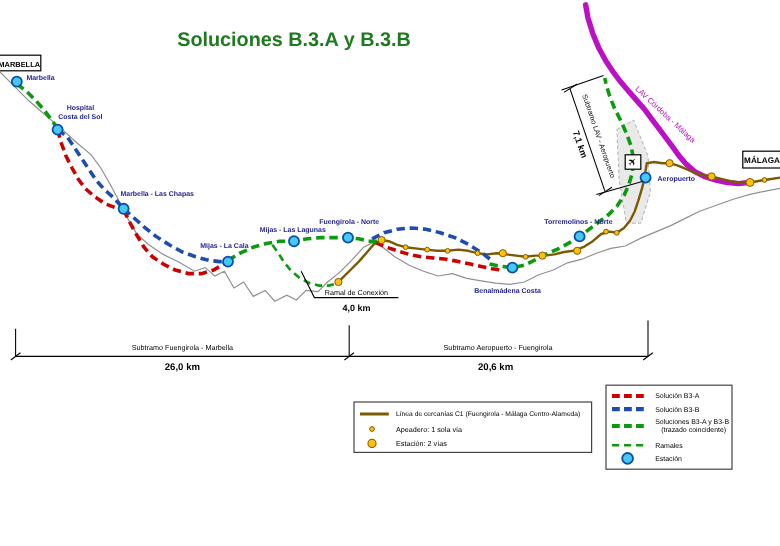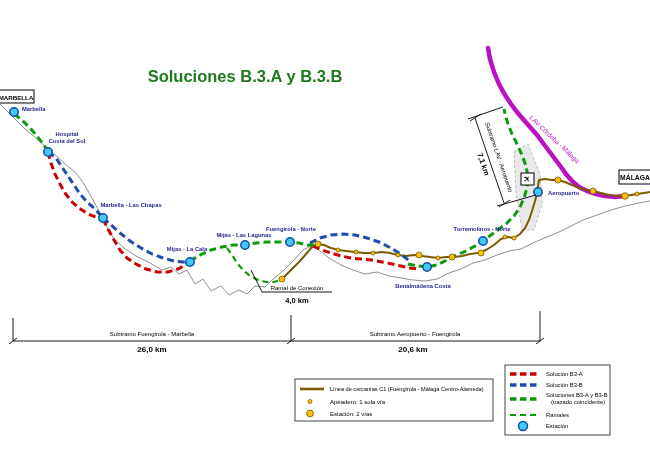--- a/index.html
+++ b/index.html
@@ -1,17 +1,17 @@
 <!DOCTYPE html>
 <html><head>
 <meta charset="utf-8">
 <style>
   html,body{margin:0;padding:0;background:#fff;}
   .page{position:relative;width:650px;height:412px;background:#fff;overflow:hidden;
-        font-family:"Liberation Sans", sans-serif;margin-top:44px;}
+        font-family:"Liberation Sans", sans-serif;}
   svg text{font-family:"Liberation Sans", sans-serif;}
 </style>
 </head>
 <body>
 
 <div class="page">
 <svg width="650" height="455" viewBox="0 0 650 455">
 
   <text x="245" y="38" text-anchor="middle" font-size="16.5" font-weight="bold" fill="#1F7A1F">Soluciones B.3.A y B.3.B</text>
 

